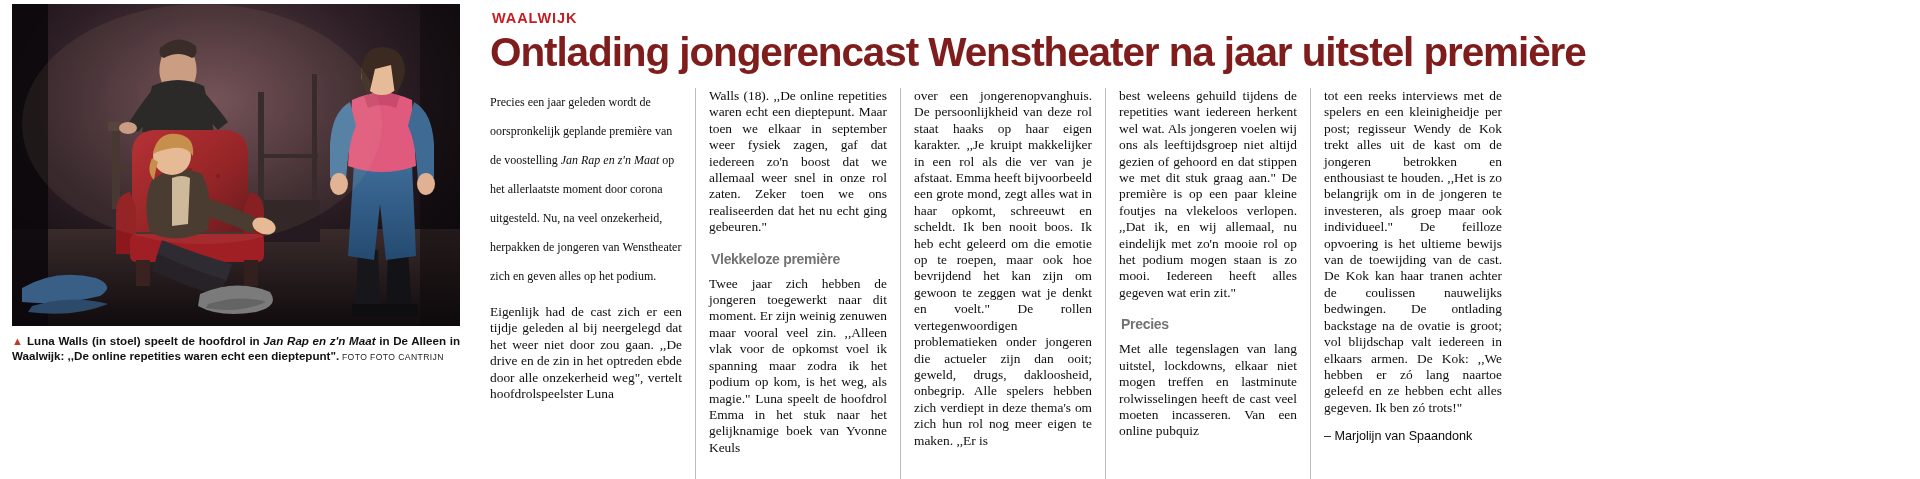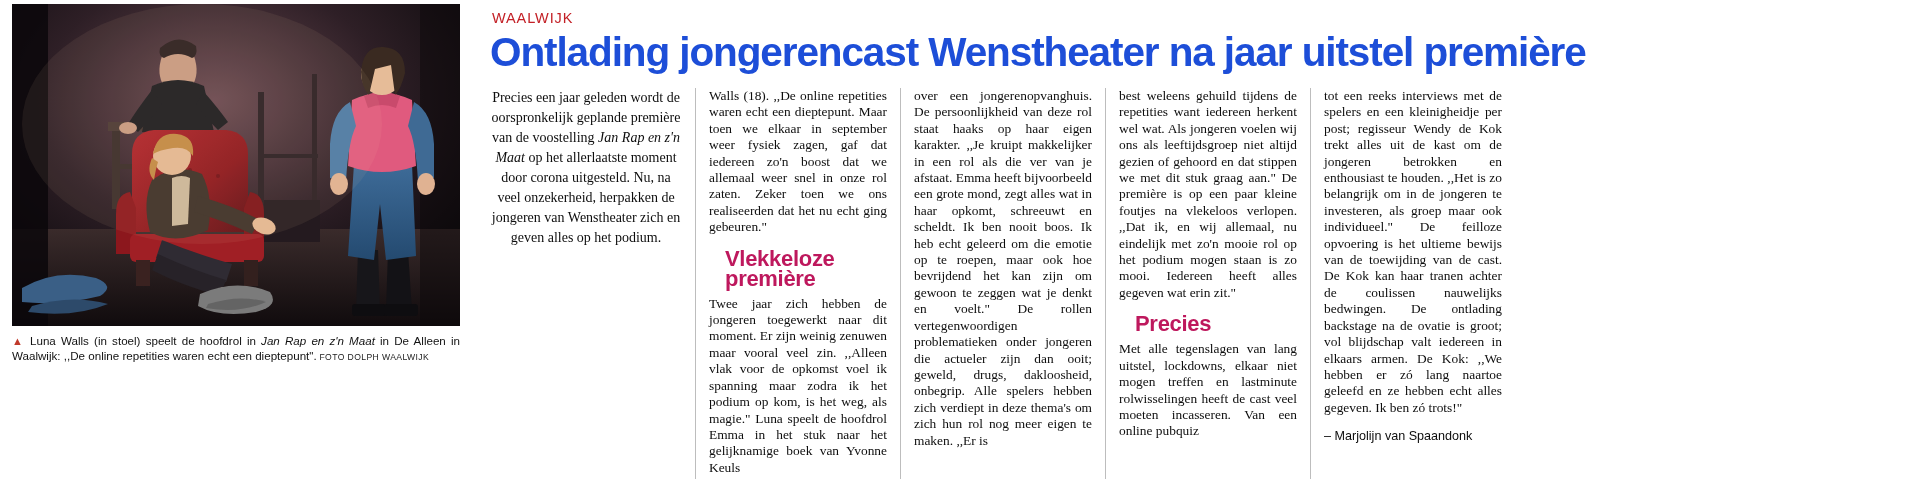--- a/index.html
+++ b/index.html
@@ -43,50 +43,50 @@
     font-size: 11.6px;
     line-height: 14.6px;
     color: #111111;
     text-align: justify;
   }
   .caption .tri {
     color: #c0392b;
     font-size: 11px;
     letter-spacing: 0;
   }
-  .caption b { font-weight: normal; }
+  .caption b { font-weight: bold; }
   .caption i { font-style: italic; }
   .credit {
     font-size: 8.6px;
     letter-spacing: 0.4px;
     color: #222;
   }
 
   
   .article {
     flex: 1 1 auto;
     padding: 10px 18px 0 20px;
     box-sizing: border-box;
     position: relative;
   }
   .kicker {
     font-family: "Liberation Sans", sans-serif;
-    font-weight: normal;
+    font-weight: bold;
     font-size: 14.5px;
     letter-spacing: 0.9px;
     color: #c32026;
     margin: 0 0 4px 2px;
   }
   .headline {
     font-family: "Liberation Sans", sans-serif;
     font-weight: bold;
     font-size: 40.5px;
     line-height: 44px;
     letter-spacing: -1.1px;
-    color: #1d4ed8;
+    color: #7f1d1d;
     margin: 0 0 14px 0;
     white-space: nowrap;
   }
 
   .columns {
     display: flex;
     align-items: stretch;
     height: 400px;
   }
   .col {
@@ -103,32 +103,32 @@
     hyphens: auto;
   }
   .col:first-child {
     border-left: none;
     padding-left: 0;
   }
   .col p {
     margin: 0 0 13px 0;
   }
   .intro {
+    font-size: 12px;
+    line-height: 29px;
+    text-align: left;
+  }
+  .subhead {
+    font-family: "Liberation Sans", sans-serif;
+    font-weight: bold;
     font-size: 14px;
     line-height: 20px;
-    text-align: center;
-  }
-  .subhead {
-    font-family: "Liberation Sans", sans-serif;
-    font-weight: bold;
-    font-size: 22px;
-    line-height: 20px;
     letter-spacing: -0.3px;
-    color: #be185d;
-    margin: 2px 0 7px 16px;
+    color: #737373;
+    margin: 2px 0 7px 2px;
   }
   .signoff {
     font-family: "Liberation Sans", sans-serif;
     font-weight: normal;
     font-size: 12.6px;
     line-height: 15px;
     margin-top: 4px;
   }
   i { font-style: italic; }
 </style>
@@ -243,30 +243,31 @@
         <path d="M10 284 q34 -20 74 -10 q20 8 4 18 q-40 10 -78 6z" fill="#3a5f86"></path>
         <path d="M20 302 q40 -12 76 -2 q-34 14 -80 8z" fill="#2d4a6a"></path>
         <path d="M188 290 q36 -16 70 -2 q10 14 -14 20 q-36 6 -58 -6z" fill="#7b7b7b"></path>
         <path d="M196 300 q32 -10 58 -2 q-26 12 -60 6z" fill="#646464"></path>
 
         <ellipse cx="190" cy="120" rx="180" ry="120" fill="#ffd9b0" opacity="0.07"></ellipse>
       </svg>
     </div>
 
     <div class="caption">
-      <span class="tri">▲</span><b> Luna Walls (in stoel) speelt de hoofdrol in </b><b><i>Jan Rap en z'n Maat</i></b><b> in De Alleen in Waalwijk: ,,De online repetities waren echt een dieptepunt".</b><span class="credit"> FOTO DOLPH WAALWIJK</span>
+      <span class="tri">▲</span><b> Luna Walls (in stoel) speelt de hoofdrol in </b><b><i>Jan Rap en z'n Maat</i></b><b> in De Alleen in Waalwijk: ,,De online repetities waren echt een dieptepunt".</b><span class="credit"> FOTO FOTO CANTRIJN</span>
     </div>
   </div>
 
   <div class="article">
     <div class="kicker">WAALWIJK</div>
     <h1 class="headline">Ontlading jongerencast Wenstheater na jaar uitstel première</h1>
     <div class="columns" id="columns">
         <div class="col">
           <p class="intro"><span>Precies een jaar geleden wordt de oorspronkelijk geplande première van de voostelling </span><i>Jan Rap en z'n Maat</i><span> op het allerlaatste moment door corona uitgesteld. Nu, na veel onzekerheid, herpakken de jongeren van Wenstheater zich en geven alles op het podium.</span></p>
+          <p class=""><span>Eigenlijk had de cast zich er een tijdje geleden al bij neergelegd dat het weer niet door zou gaan. ,,De drive en de zin in het optreden ebde door alle onzekerheid weg", vertelt hoofdrolspeelster Luna</span></p>
         </div>
         <div class="col">
           <p class=""><span>Walls (18). ,,De online repetities waren echt een dieptepunt. Maar toen we elkaar in september weer fysiek zagen, gaf dat iedereen zo'n boost dat we allemaal weer snel in onze rol zaten. Zeker toen we ons realiseerden dat het nu echt ging gebeuren."</span></p>
           <h2 class="subhead"><span>Vlekkeloze première</span></h2>
           <p class=""><span>Twee jaar zich hebben de jongeren toegewerkt naar dit moment. Er zijn weinig zenuwen maar vooral veel zin. ,,Alleen vlak voor de opkomst voel ik spanning maar zodra ik het podium op kom, is het weg, als magie." Luna speelt de hoofdrol Emma in het stuk naar het gelijknamige boek van Yvonne Keuls</span></p>
         </div>
         <div class="col">
           <p class=""><span>over een jongerenopvanghuis. De persoonlijkheid van deze rol staat haaks op haar eigen karakter. ,,Je kruipt makkelijker in een rol als die ver van je afstaat. Emma heeft bijvoorbeeld een grote mond, zegt alles wat in haar opkomt, schreeuwt en scheldt. Ik ben nooit boos. Ik heb echt geleerd om die emotie op te roepen, maar ook hoe bevrijdend het kan zijn om gewoon te zeggen wat je denkt en voelt." De rollen vertegenwoordigen problematieken onder jongeren die actueler zijn dan ooit; geweld, drugs, dakloosheid, onbegrip. Alle spelers hebben zich verdiept in deze thema's om zich hun rol nog meer eigen te maken. ,,Er is</span></p>
         </div>
         <div class="col">

